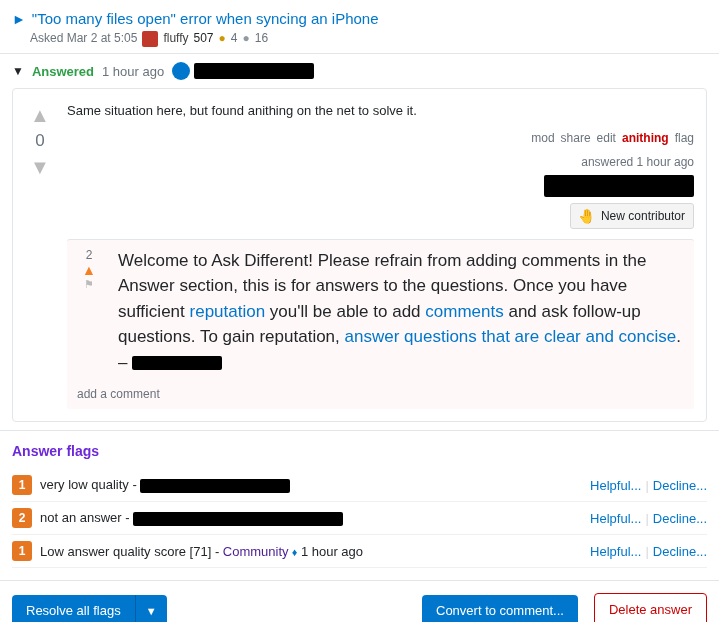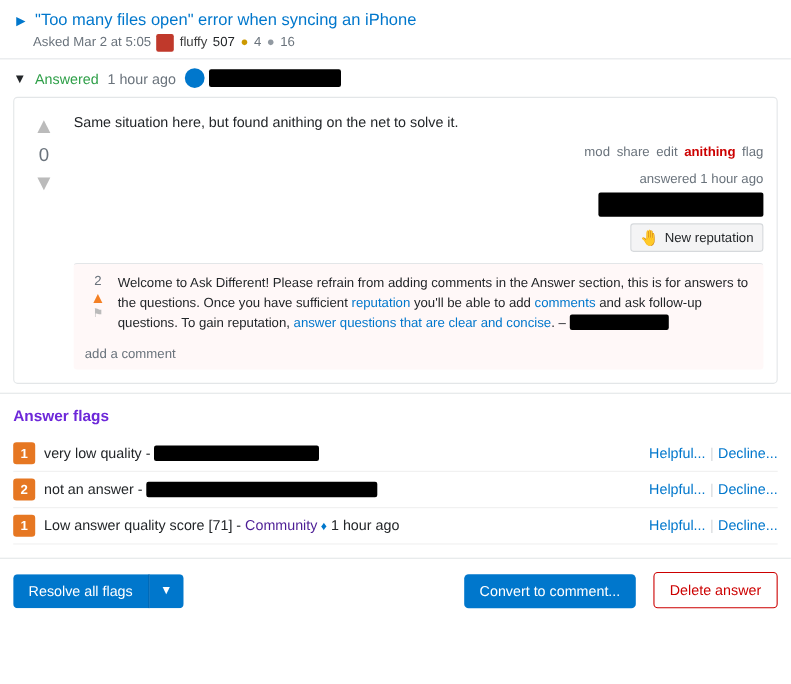--- a/index.html
+++ b/index.html
@@ -64,21 +64,21 @@
       margin-bottom: 8px;
     }
     .collapse-btn {
       display: flex;
       align-items: center;
       gap: 4px;
       cursor: pointer;
       color: #232629;
     }
     .chevron-down { font-size: 12px; color: #232629; }
-    .answered-label { color: #2e9f48; font-weight: normal; font-size: 13px; }
+    .answered-label { color: #2e9f48; font-weight: bold; font-size: 13px; }
     .time-ago { color: #6a737c; font-size: 13px; }
     .user-avatar-box {
       width: 120px;
       height: 16px;
       background: #000;
       border-radius: 2px;
       display: inline-block;
     }
 
     
@@ -200,24 +200,25 @@
     .comment-vote-count {
       font-size: 12px;
       color: #6a737c;
     }
     .comment-upvote {
       color: #f48024;
       font-size: 14px;
       cursor: pointer;
     }
     .comment-text {
-      font-size: 12px;
+      font-size: 17px;
       color: #232629;
       line-height: 1.5;
       flex: 1;
+      margin-left: 11px;
     }
     .comment-link { color: #0077cc; text-decoration: none; }
     .comment-user-dark {
       display: inline-block;
       width: 100px;
       height: 14px;
       background: #000;
       border-radius: 2px;
       vertical-align: middle;
     }
@@ -390,21 +391,21 @@
               <a class="action-link">edit</a>
               <a class="action-undelete">anithing</a>
               <a class="action-link">flag</a>
             </div>
           </div>
           <div class="answer-right">
             <div class="answered-meta">answered 1 hour ago</div>
             <div class="user-block-dark"></div>
             <div class="new-contributor-badge">
               <span class="hand-icon">🤚</span>
-              <span>New reputation</span>
+              <span>New contributor</span>
             </div>
           </div>
         </div>
 
         <div class="comment-section">
           <div class="comment-row">
             <div class="comment-vote">
               <span class="comment-vote-count">2</span>
               <span class="comment-upvote">▲</span>
               <span style="font-size:11px;color:#bbb;">⚑</span>

